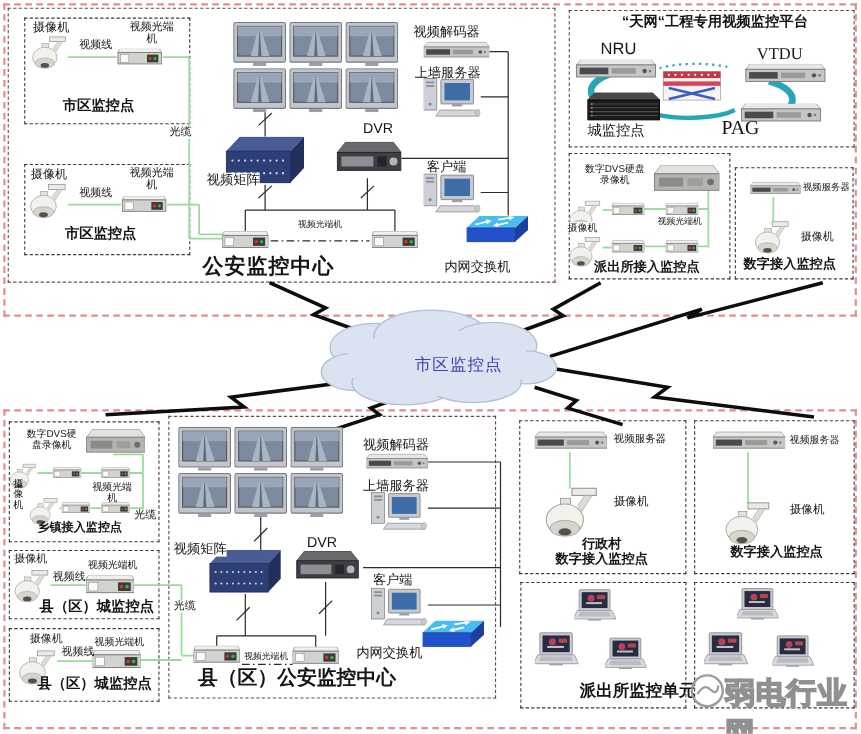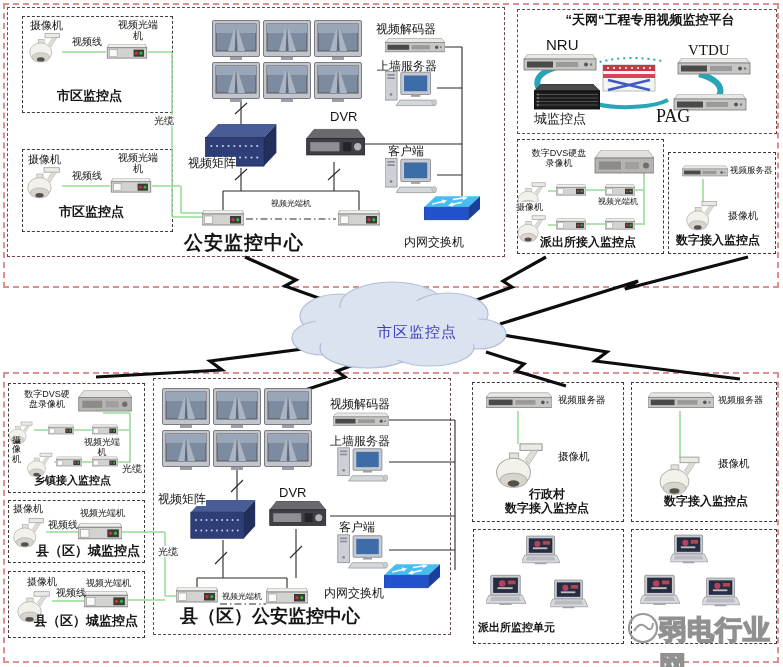--- a/index.html
+++ b/index.html
@@ -513,19 +513,19 @@
 <div class="lbl" style="left:222px;top:593px;font-size:8px;background:#fff">视频光端机</div>
 <div class="lbl b" style="left:180px;top:606px;font-size:18px">县（区）公安监控中心</div>
 
 <div class="lbl" style="left:558px;top:395px;font-size:9.5px">视频服务器</div>
 <div class="lbl" style="left:558px;top:451px;font-size:10.5px">摄像机</div>
 <div class="lbl b c" style="left:502px;top:488px;width:90px;font-size:12px">行政村</div>
 <div class="lbl b" style="left:505px;top:502px;font-size:12px">数字接入监控点</div>
 <div class="lbl" style="left:718px;top:395px;font-size:9px">视频服务器</div>
 <div class="lbl" style="left:718px;top:458px;font-size:10.5px">摄像机</div>
 <div class="lbl b" style="left:664px;top:495px;font-size:12px">数字接入监控点</div>
-<div class="lbl b" style="left:478px;top:621px;font-size:11px">派出所监控单元</div>
+<div class="lbl b" style="left:527px;top:621px;font-size:15px">派出所监控单元</div>
 
 <svg class="dev" style="left:626px;top:611px;z-index:20" width="34" height="34" viewBox="0 0 34 34">
   <circle cx="17" cy="17" r="14" fill="none" stroke="#9a9a9a" stroke-width="2.2"></circle>
   <path d="M8,20 Q14,10 20,16 Q26,22 27,12" fill="none" stroke="#9a9a9a" stroke-width="2"></path>
 </svg>
 <div class="wm">弱电行业网</div>
 
 </body></html>

